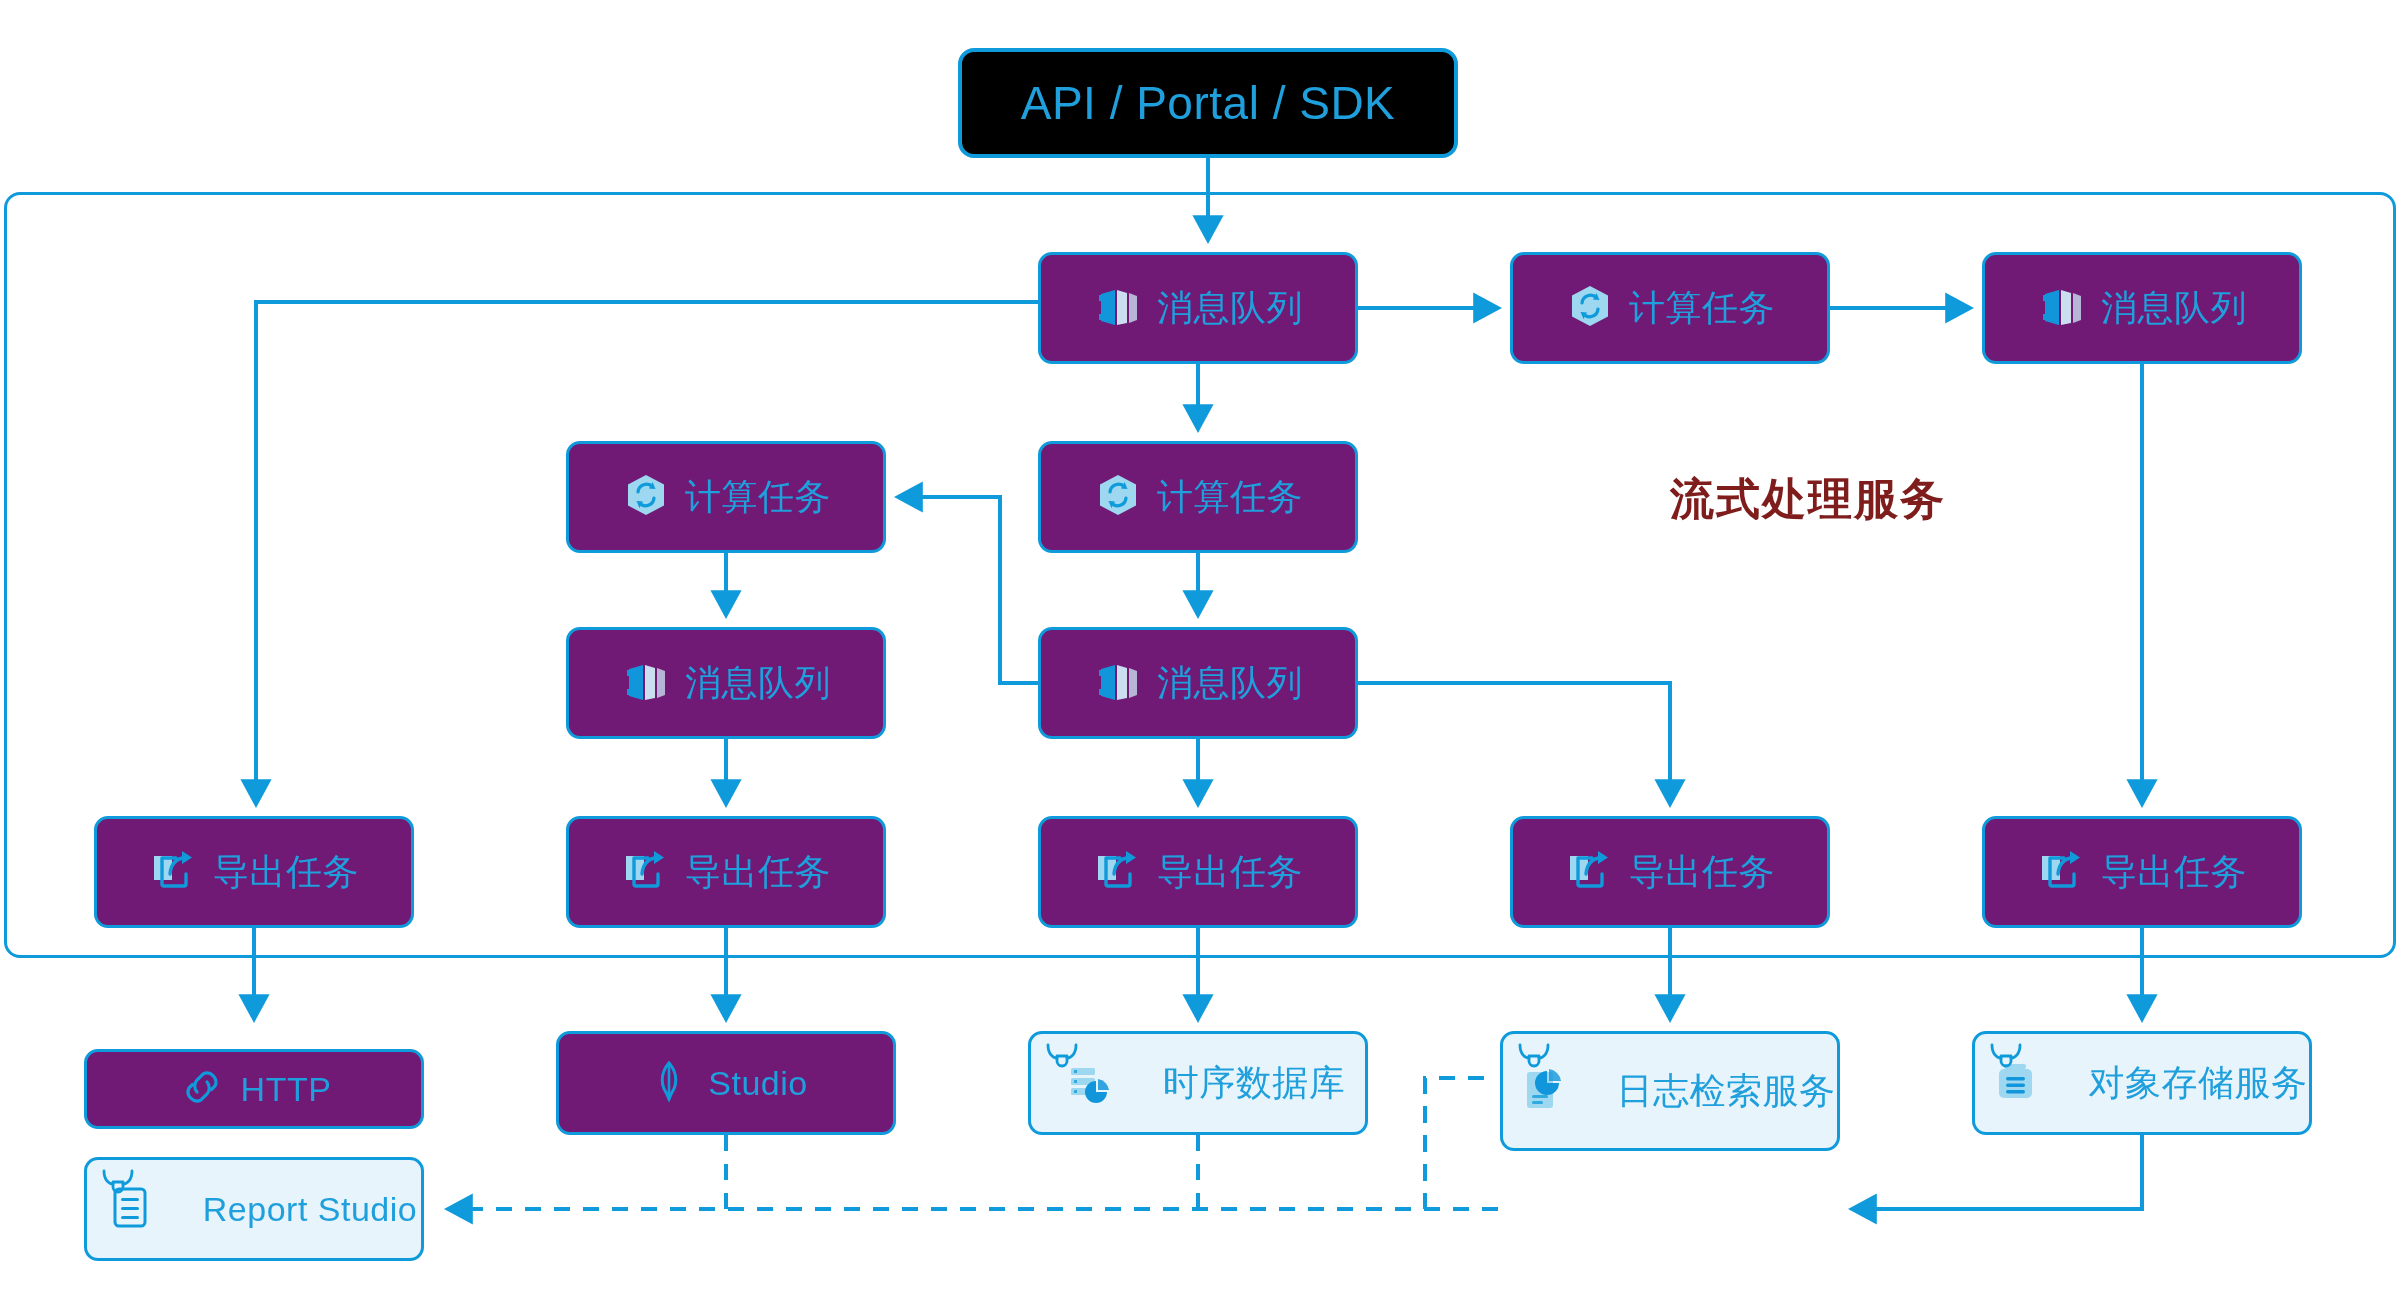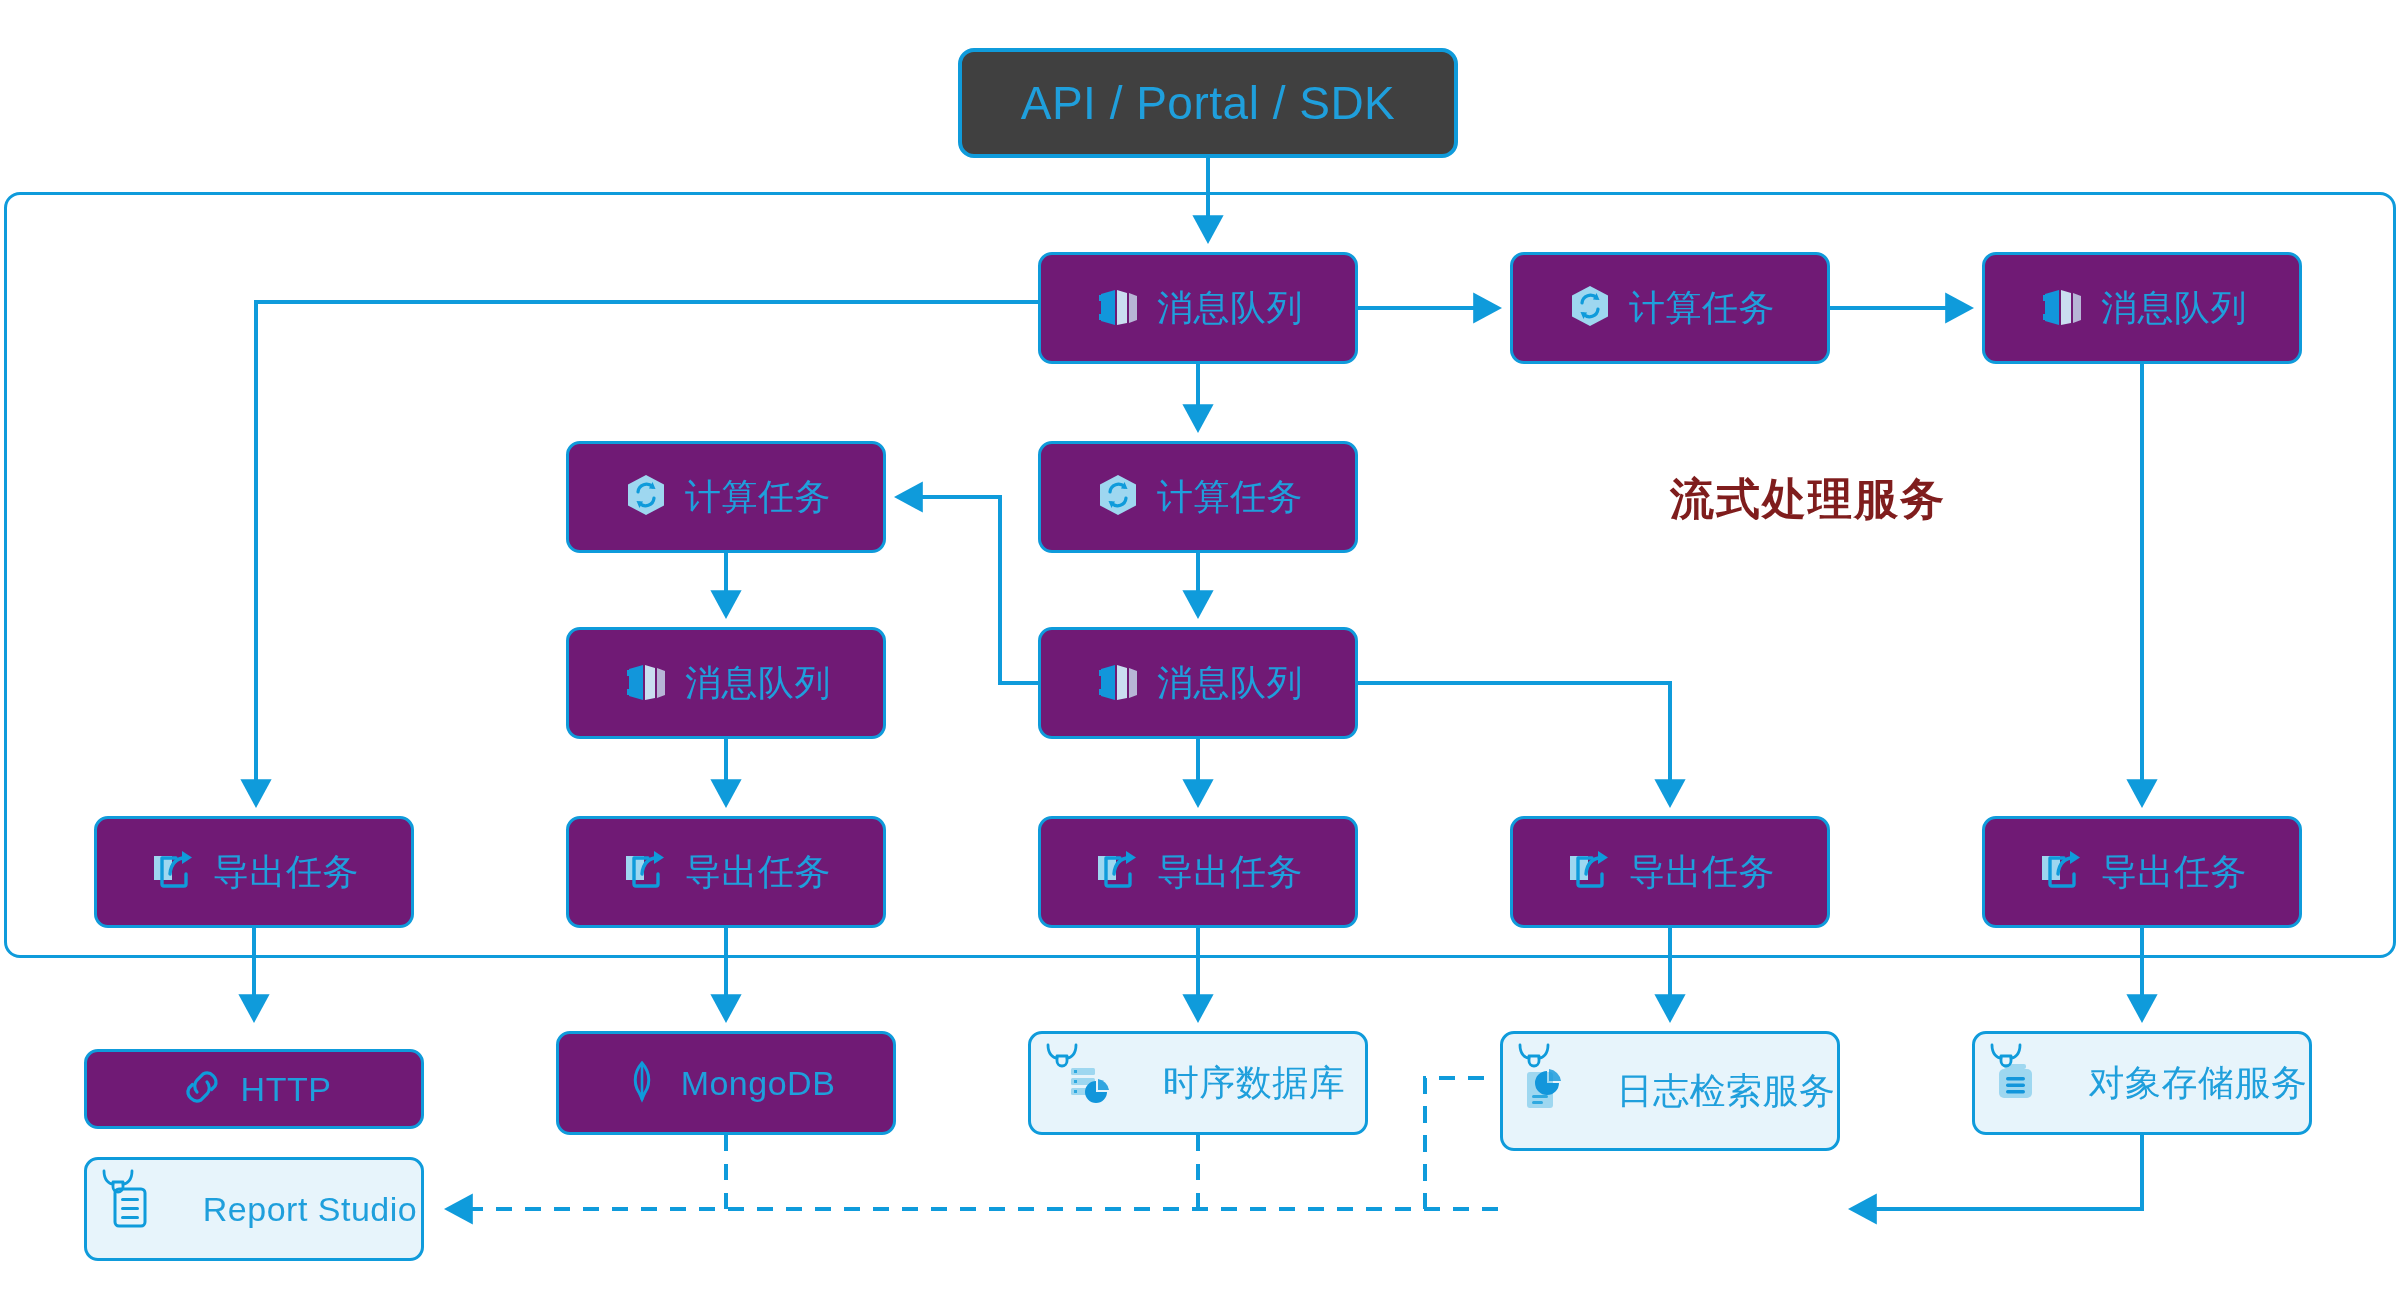--- a/index.html
+++ b/index.html
@@ -21,21 +21,21 @@
   .node .inner{display:flex;align-items:center;gap:14px;}
   .node .label{
     font-size:34px;line-height:1;white-space:nowrap;color:#1f9fdc;
     letter-spacing:.5px;
   }
   .node .label.cn{font-size:36px;}
   .node .ico{flex:0 0 auto;display:block;}
 
   
   #entry{
-    left:958px;top:48px;width:500px;height:110px;background:#404040;
+    left:958px;top:48px;width:500px;height:110px;background:#000000;
     border-radius:16px;border-width:4px;
   }
   #entry .label{font-size:46px;color:#1f9fdc;}
 
   
   #container{
     position:absolute;left:4px;top:192px;width:2392px;height:766px;
     border:3px solid #0f9bdb;border-radius:16px;box-sizing:border-box;
     background:transparent;
   }
@@ -311,21 +311,21 @@
 
   <div class="node" style="left:556px;top:1031px;width:340px;height:104px;">
     <div class="inner">
       <span class="ico">
         <svg width="50" height="50" viewBox="0 0 50 50">
           <path d="M25,7 C34,17 34,31 25,40 C16,31 16,17 25,7 Z" stroke="#0f9bdb" stroke-width="3" fill="none"></path>
           <path d="M25,9 L25,44" stroke="#0f9bdb" stroke-width="2.6" fill="none"></path>
           <path d="M22,37 L25,44 L28,37" stroke="#0f9bdb" stroke-width="2.2" fill="none"></path>
         </svg>
       </span>
-      <span class="label">MongoDB</span>
+      <span class="label">Studio</span>
     </div>
   </div>
 
   <div class="node filled hasbull" style="left:1028px;top:1031px;width:340px;height:104px;">
     <span class="bull">
       <svg width="34" height="30" viewBox="0 0 34 30">
         <path d="M3,3 C3,12 8,16 12,16 M31,3 C31,12 26,16 22,16" stroke="#0f9bdb" stroke-width="2.8" fill="none" stroke-linecap="round"></path>
         <path d="M12,14 h10 v5 a5,5 0 0 1 -10,0 Z" stroke="#0f9bdb" stroke-width="2.8" fill="none" stroke-linejoin="round"></path>
       </svg>
     </span>

